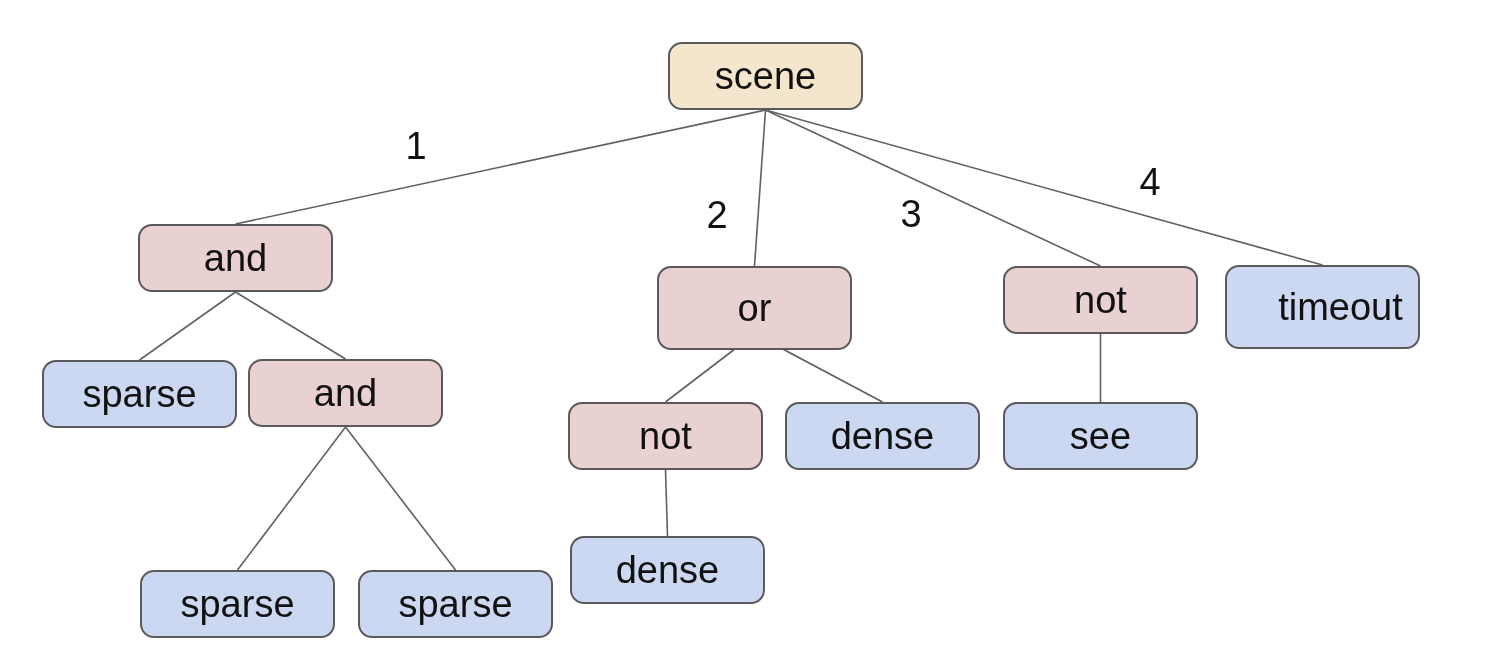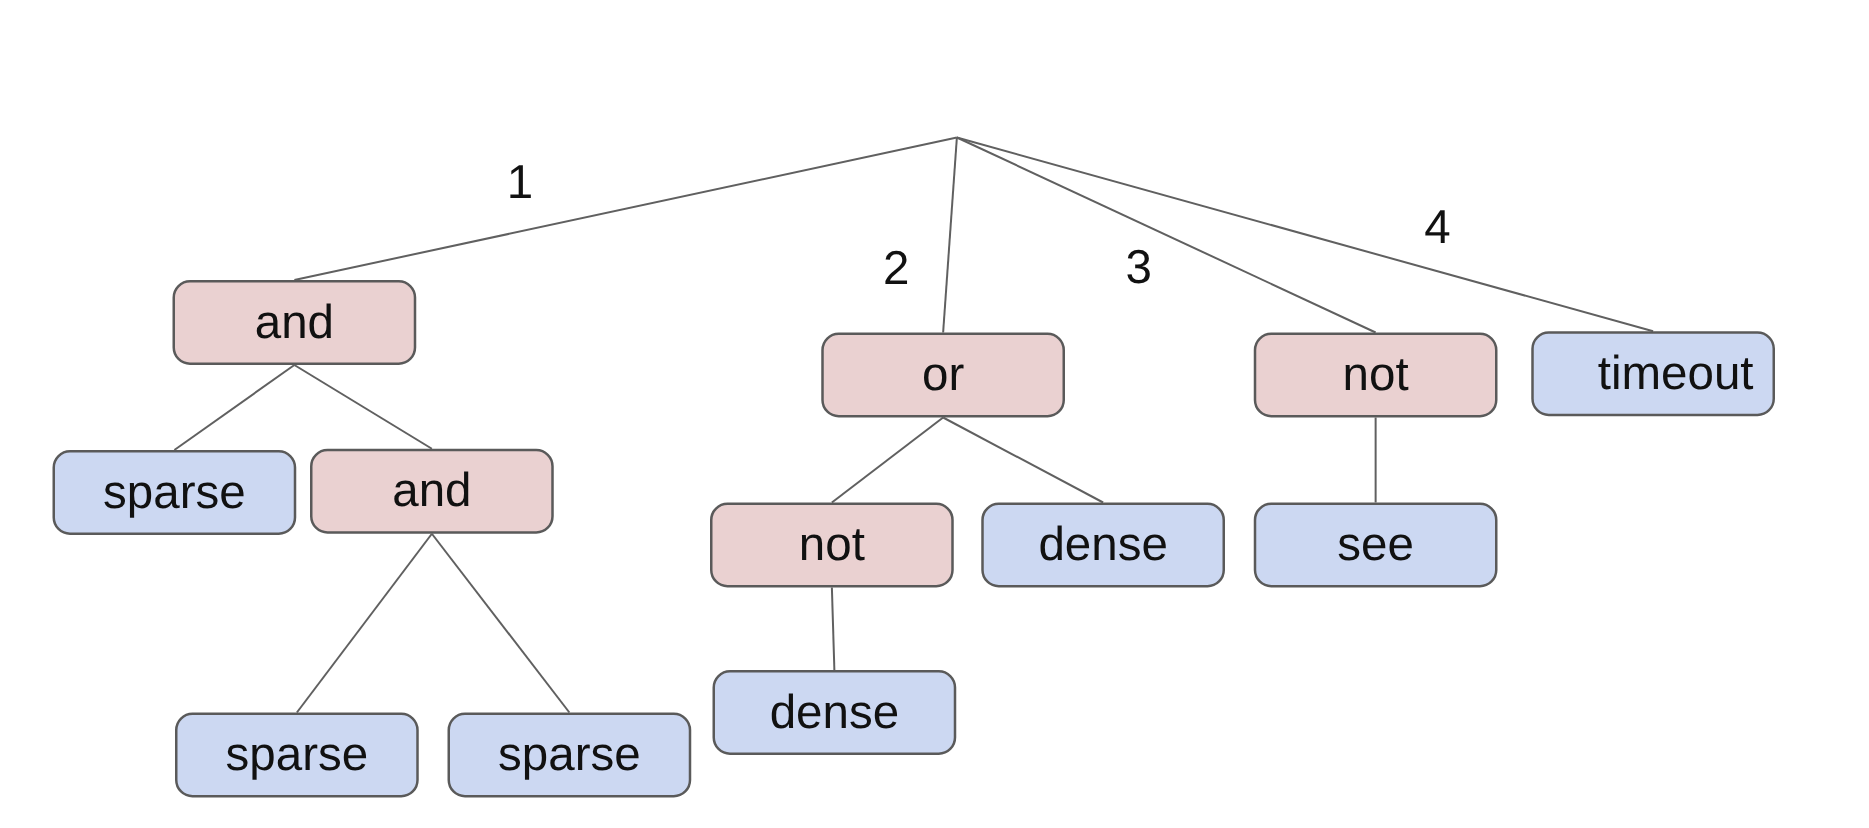--- a/index.html
+++ b/index.html
@@ -58,25 +58,26 @@
       <line x1="345.5" y1="427" x2="455.5" y2="570" stroke="#606060" stroke-width="1.6"></line>
       <line x1="754.5" y1="334" x2="665.5" y2="402" stroke="#606060" stroke-width="1.6"></line>
       <line x1="754.5" y1="334" x2="882.5" y2="402" stroke="#606060" stroke-width="1.6"></line>
       <line x1="665.5" y1="470" x2="667.5" y2="536" stroke="#606060" stroke-width="1.6"></line>
       <line x1="1100.5" y1="334" x2="1100.5" y2="402" stroke="#606060" stroke-width="1.6"></line>
     </svg>
 <div class="edge-label" style="left: 416px; top: 146px;">1</div>
     <div class="edge-label" style="left: 717px; top: 215px;">2</div>
     <div class="edge-label" style="left: 911px; top: 214px;">3</div>
     <div class="edge-label" style="left: 1150px; top: 182px;">4</div>
+    <div class="node" style="left: 668px; top: 42px; width: 195px; height: 68px; background: rgb(244, 230, 204); border-color: rgb(90, 90, 90);">scene</div>
     <div class="node" style="left: 138px; top: 224px; width: 195px; height: 68px; background: rgb(234, 209, 209); border-color: rgb(90, 90, 90);">and</div>
     <div class="node" style="left: 42px; top: 360px; width: 195px; height: 68px; background: rgb(204, 216, 242); border-color: rgb(90, 90, 90);">sparse</div>
     <div class="node" style="left: 248px; top: 359px; width: 195px; height: 68px; background: rgb(234, 209, 209); border-color: rgb(90, 90, 90);">and</div>
     <div class="node" style="left: 140px; top: 570px; width: 195px; height: 68px; background: rgb(204, 216, 242); border-color: rgb(90, 90, 90);">sparse</div>
     <div class="node" style="left: 358px; top: 570px; width: 195px; height: 68px; background: rgb(204, 216, 242); border-color: rgb(90, 90, 90);">sparse</div>
-    <div class="node" style="left: 657px; top: 266px; width: 195px; height: 68px; background: rgb(234, 209, 209); border-color: rgb(90, 90, 90);">or</div>
+    <div class="node" style="left: 657px; top: 266px; width: 195px; height: 84px; background: rgb(234, 209, 209); border-color: rgb(90, 90, 90);">or</div>
     <div class="node" style="left: 568px; top: 402px; width: 195px; height: 68px; background: rgb(234, 209, 209); border-color: rgb(90, 90, 90);">not</div>
     <div class="node" style="left: 785px; top: 402px; width: 195px; height: 68px; background: rgb(204, 216, 242); border-color: rgb(90, 90, 90);">dense</div>
     <div class="node" style="left: 570px; top: 536px; width: 195px; height: 68px; background: rgb(204, 216, 242); border-color: rgb(90, 90, 90);">dense</div>
     <div class="node" style="left: 1003px; top: 266px; width: 195px; height: 68px; background: rgb(234, 209, 209); border-color: rgb(90, 90, 90);">not</div>
     <div class="node" style="left: 1003px; top: 402px; width: 195px; height: 68px; background: rgb(204, 216, 242); border-color: rgb(90, 90, 90); text-align: right;">see</div>
-    <div class="node" style="left: 1225px; top: 265px; width: 195px; height: 68px; background: rgb(204, 216, 242); border-color: rgb(90, 90, 90); padding-left: 36px;">timeout</div>
+    <div class="node" style="left: 1225px; top: 265px; width: 195px; height: 84px; background: rgb(204, 216, 242); border-color: rgb(90, 90, 90); padding-left: 36px;">timeout</div>
   </div>
 
 </body></html>

